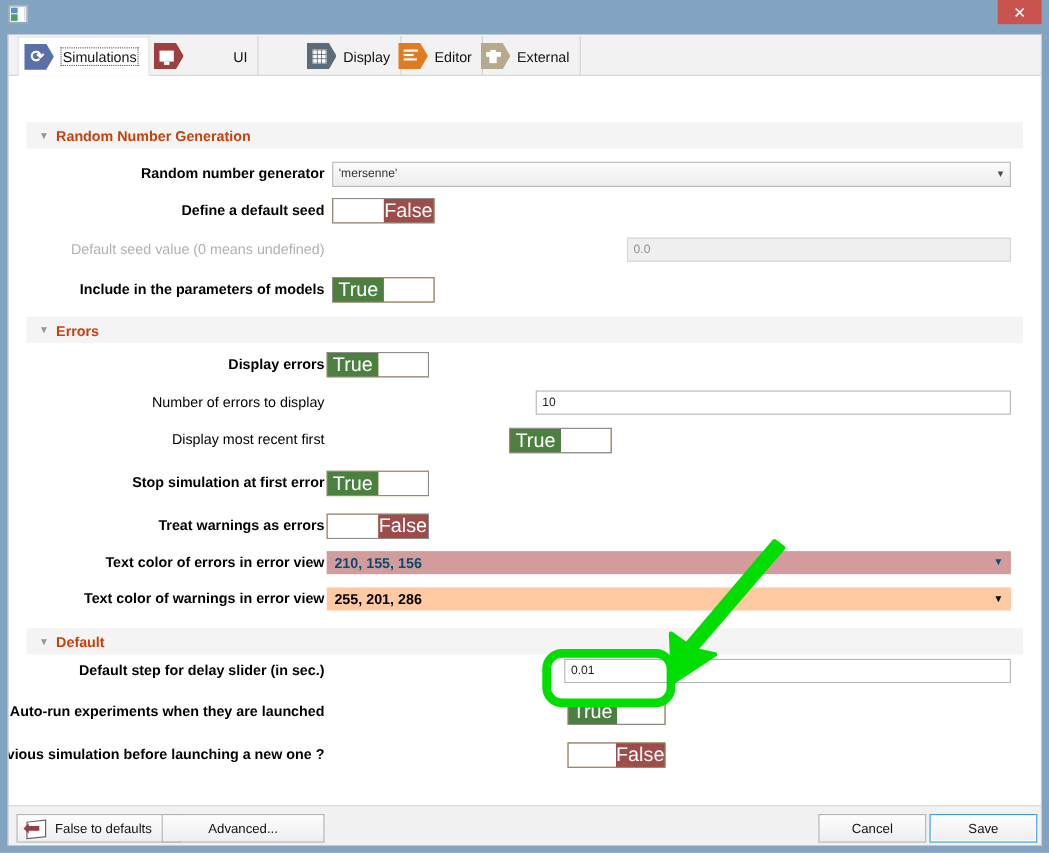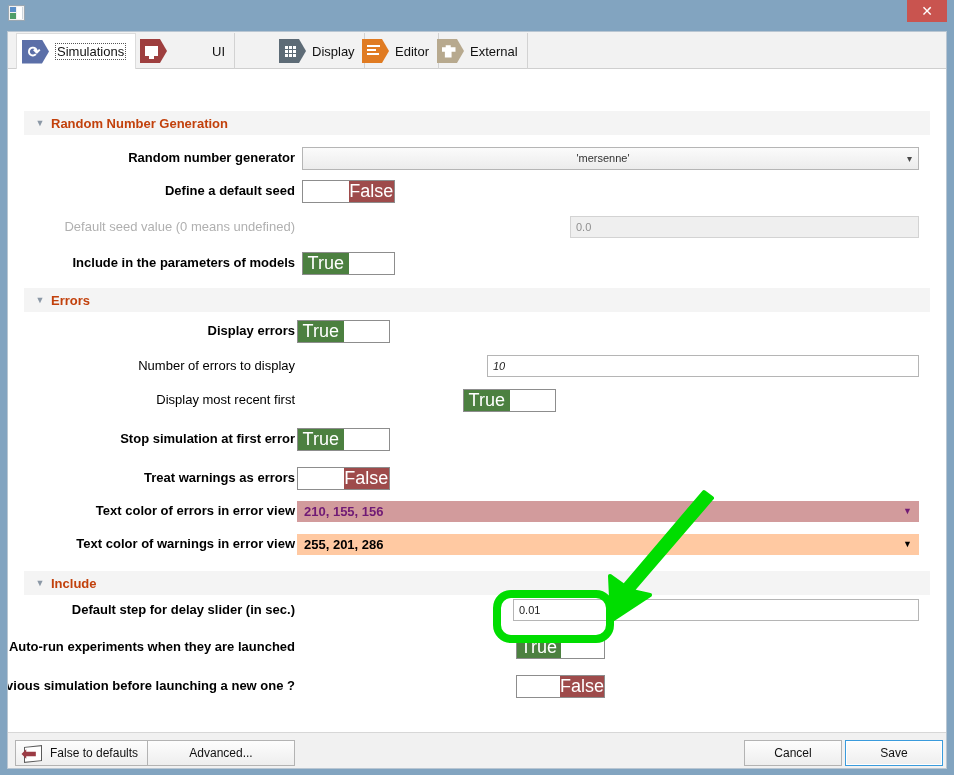--- a/index.html
+++ b/index.html
@@ -138,21 +138,21 @@
     padding: 0 5px; line-height: 20px;
   }
   .tinput.disabled { background: #efefef; color: #8f8f8f; border-color: #d3d3d3; }
 
   
   .combo {
     position: absolute; height: 23px;
     border: 1px solid #b5b5b5;
     background: linear-gradient(#fbfbfb, #ececec);
     font-size: 11px; color: #333;
-    padding: 0 20px 0 5px; line-height: 21px; cursor: pointer; text-align: center;
+    padding: 0 20px 0 5px; line-height: 21px; cursor: pointer;
   }
   .combo .arrow {
     position: absolute; right: 6px; top: 0; line-height: 21px;
     font-size: 10px; color: #4a4a4a;
   }
   .colorcombo {
     position: absolute; height: 21px;
     font-size: 13px; font-weight: bold;
     padding: 0 20px 0 7px; line-height: 21px; cursor: pointer;
     border: none;
@@ -286,21 +286,21 @@
       <div class="row" style="top:251px;">
         <div class="rlabel" style="top:3px;">Display errors</div>
         <div class="toggle is-true" style="left:289px; width:93px;">
           <span class="half on" style="background: rgb(76, 128, 64);">True</span>
           <span class="half"></span>
         </div>
       </div>
 
       <div class="row" style="top:286px;">
         <div class="rlabel plain" style="top:3px; right:651px;">Number of errors to display</div>
-        <div class="tinput" style="left:479px; width:432px;font-style:italic;">10</div>
+        <div class="tinput" style="left:479px; width:432px;">10</div>
       </div>
 
       <div class="row" style="top:320px;">
         <div class="rlabel plain" style="top:3px; right:651px;">Display most recent first</div>
         <div class="toggle is-true" style="left:455px; width:93px;">
           <span class="half on" style="background: rgb(76, 128, 64);">True</span>
           <span class="half"></span>
         </div>
       </div>
 
@@ -315,37 +315,37 @@
       <div class="row" style="top:398px;">
         <div class="rlabel" style="top:3px;">Treat warnings as errors</div>
         <div class="toggle is-false" style="left:289px; width:93px;">
           <span class="half"></span>
           <span class="half off" style="background: rgb(158, 75, 75);">False</span>
         </div>
       </div>
 
       <div class="row" style="top:432px;">
         <div class="rlabel" style="top:2px;">Text color of errors in error view</div>
-        <div class="colorcombo" id="error-color" style="left: 289px; width: 622px; background: rgb(210, 155, 156); color: #701a75;">
+        <div class="colorcombo" id="error-color" style="left: 289px; width: 622px; background: rgb(210, 155, 156); color: #0c4a6e;">
           <span>210, 155, 156</span>
           <span class="arrow">▼</span>
         </div>
       </div>
 
       <div class="row" style="top:465px;">
         <div class="rlabel" style="top:2px;">Text color of warnings in error view</div>
         <div class="colorcombo" id="warning-color" style="left: 289px; width: 622px; background: rgb(255, 201, 162); color: rgb(0, 0, 0);">
           <span>255, 201, 286</span>
           <span class="arrow">▼</span>
         </div>
       </div>
 
       <div class="section-head" style="top:502px;">
         <span class="caret">▼</span>
-        <span class="shead-label">Include</span>
+        <span class="shead-label">Default</span>
       </div>
 
       <div class="row" style="top:530px;">
         <div class="rlabel" style="top:3px; right:651px;">Default step for delay slider (in sec.)</div>
         <div class="tinput" style="left:505px; width:406px;">0.01</div>
       </div>
 
       <div class="row" style="top:567px;">
         <div class="rlabel" style="top:3px; right:651px;">Auto-run experiments when they are launched</div>
         <div class="toggle is-true" style="left:508px; width:89px;">

